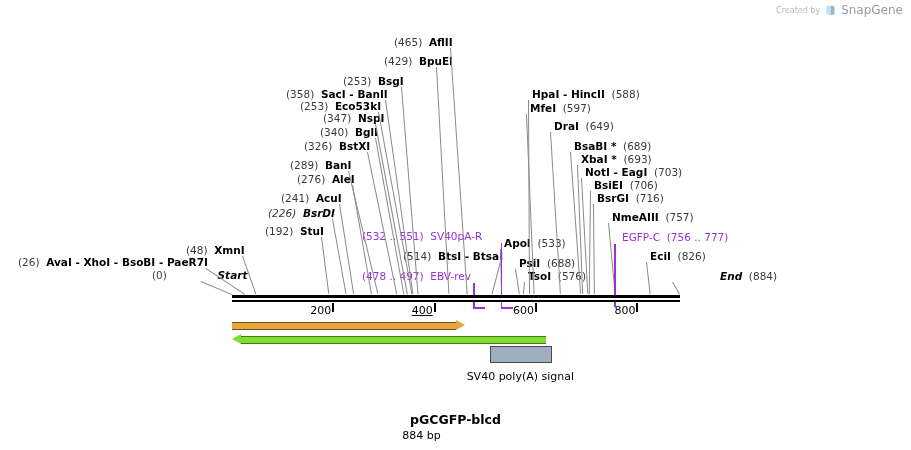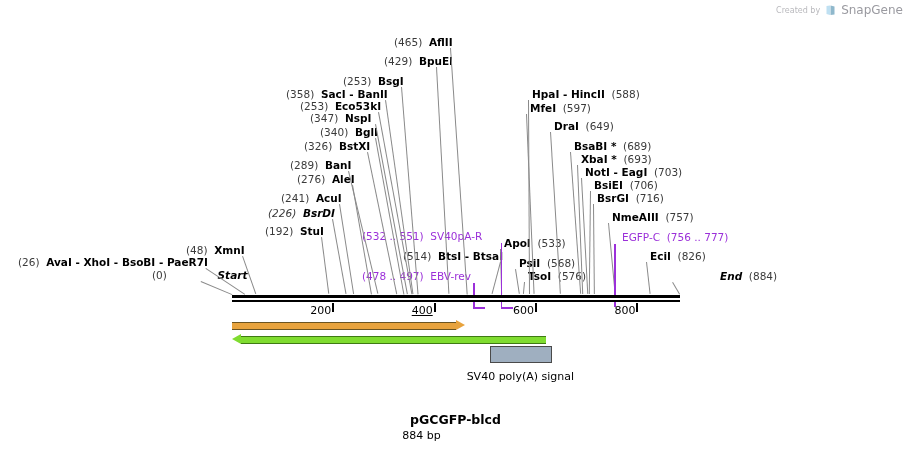--- a/index.html
+++ b/index.html
@@ -64,38 +64,38 @@
     <div class="lbl" style="left: 18px; top: 256px;"><span class="pos">(26)</span>&nbsp; <span class="enz">AvaI</span><span class="dash"> - </span><span class="enz">XhoI</span><span class="dash"> - </span><span class="enz">BsoBI</span><span class="dash"> - </span><span class="enz">PaeR7I</span></div>
     <div class="lbl italic" style="left: 152px; top: 269px;"><span class="pos">(0)</span>&nbsp; <span class="enz">Start</span></div>
     <div class="lbl" style="left: 186px; top: 244px;"><span class="pos">(48)</span>&nbsp; <span class="enz">XmnI</span></div>
     <div class="lbl" style="left: 265px; top: 225px;"><span class="pos">(192)</span>&nbsp; <span class="enz">StuI</span></div>
     <div class="lbl" style="left: 268px; top: 207px; font-style: italic;"><span class="pos">(226)</span>&nbsp; <span class="enz">BsrDI</span></div>
     <div class="lbl" style="left: 281px; top: 192px;"><span class="pos">(241)</span>&nbsp; <span class="enz">AcuI</span></div>
     <div class="lbl" style="left: 297px; top: 173px;"><span class="pos">(276)</span>&nbsp; <span class="enz">AleI</span></div>
     <div class="lbl" style="left: 290px; top: 159px;"><span class="pos">(289)</span>&nbsp; <span class="enz">BanI</span></div>
     <div class="lbl" style="left: 304px; top: 140px;"><span class="pos">(326)</span>&nbsp; <span class="enz">BstXI</span></div>
     <div class="lbl" style="left: 320px; top: 126px;"><span class="pos">(340)</span>&nbsp; <span class="enz">BglI</span></div>
-    <div class="lbl" style="left: 310px; top: 112px;"><span class="pos">(347)</span>&nbsp; <span class="enz">NspI</span></div>
+    <div class="lbl" style="left: 323px; top: 112px;"><span class="pos">(347)</span>&nbsp; <span class="enz">NspI</span></div>
     <div class="lbl" style="left: 300px; top: 100px;"><span class="pos">(253)</span>&nbsp; <span class="enz">Eco53kI</span></div>
     <div class="lbl" style="left: 286px; top: 88px;"><span class="pos">(358)</span>&nbsp; <span class="enz">SacI</span><span class="dash"> - </span><span class="enz">BanII</span></div>
     <div class="lbl" style="left: 343px; top: 75px;"><span class="pos">(253)</span>&nbsp; <span class="enz">BsgI</span></div>
     <div class="lbl" style="left: 370px; top: 55px; margin-left: 14px;"><span class="pos">(429)</span>&nbsp; <span class="enz">BpuEI</span></div>
     <div class="lbl" style="left: 394px; top: 36px;"><span class="pos">(465)</span>&nbsp; <span class="enz">AflII</span></div>
     <div class="lbl" style="left: 403px; top: 250px;"><span class="pos">(514)</span>&nbsp; <span class="enz">BtsI</span><span class="dash"> - </span><span class="enz">BtsaI</span></div>
     <div class="lbl" style="left: 532px; top: 88px;"><span class="enz">HpaI</span><span class="dash"> - </span><span class="enz">HincII</span>&nbsp; <span class="pos">(588)</span></div>
     <div class="lbl" style="left: 530px; top: 102px;"><span class="enz">MfeI</span>&nbsp; <span class="pos">(597)</span></div>
     <div class="lbl" style="left: 554px; top: 120px;"><span class="enz">DraI</span>&nbsp; <span class="pos">(649)</span></div>
     <div class="lbl" style="left: 574px; top: 140px;"><span class="enz">BsaBI *</span>&nbsp; <span class="pos">(689)</span></div>
     <div class="lbl" style="left: 581px; top: 153px;"><span class="enz">XbaI *</span>&nbsp; <span class="pos">(693)</span></div>
     <div class="lbl" style="left: 585px; top: 166px;"><span class="enz">NotI</span><span class="dash"> - </span><span class="enz">EagI</span>&nbsp; <span class="pos">(703)</span></div>
     <div class="lbl" style="left: 594px; top: 179px;"><span class="enz">BsiEI</span>&nbsp; <span class="pos">(706)</span></div>
     <div class="lbl" style="left: 597px; top: 192px;"><span class="enz">BsrGI</span>&nbsp; <span class="pos">(716)</span></div>
     <div class="lbl" style="left: 612px; top: 211px;"><span class="enz">NmeAIII</span>&nbsp; <span class="pos">(757)</span></div>
     <div class="lbl" style="left: 504px; top: 237px;"><span class="enz">ApoI</span>&nbsp; <span class="pos">(533)</span></div>
-    <div class="lbl" style="left: 519px; top: 257px;"><span class="enz">PsiI</span>&nbsp; <span class="pos">(568)</span></div>
+    <div class="lbl" style="left: 519px; top: 257px;"><span class="enz">PsiI</span>&nbsp; <span class="pos">(688)</span></div>
     <div class="lbl" style="left: 528px; top: 270px;"><span class="enz">TsoI</span>&nbsp; <span class="pos">(576)</span></div>
     <div class="lbl" style="left: 650px; top: 250px;"><span class="enz">EciI</span>&nbsp; <span class="pos">(826)</span></div>
     <div class="lbl italic" style="left: 676px; top: 270px;"><span class="enz">End</span>&nbsp; <span class="pos">(884)</span></div>
     <div class="lbl primer" style="left: 362px; top: 230px;"><span class="pos">(532 .. 551)</span>&nbsp; <span class="enz">SV40pA-R</span></div>
     <div class="lbl primer" style="left: 362px; top: 270px;"><span class="pos">(478 .. 497)</span>&nbsp; <span class="enz">EBV-rev</span></div>
     <div class="lbl primer" style="left: 622px; top: 231px; text-align: center;"><span class="enz">EGFP-C</span>&nbsp; <span class="pos">(756 .. 777)</span></div>
   </div>
 <div id="layer-lines">
     <div class="leader" style="left: 206px; top: 268px; width: 47.0191px; transform: rotate(33.5708deg);"></div>
     <div class="leader" style="left: 201px; top: 281px; width: 33.6155px; transform: rotate(22.751deg);"></div>

